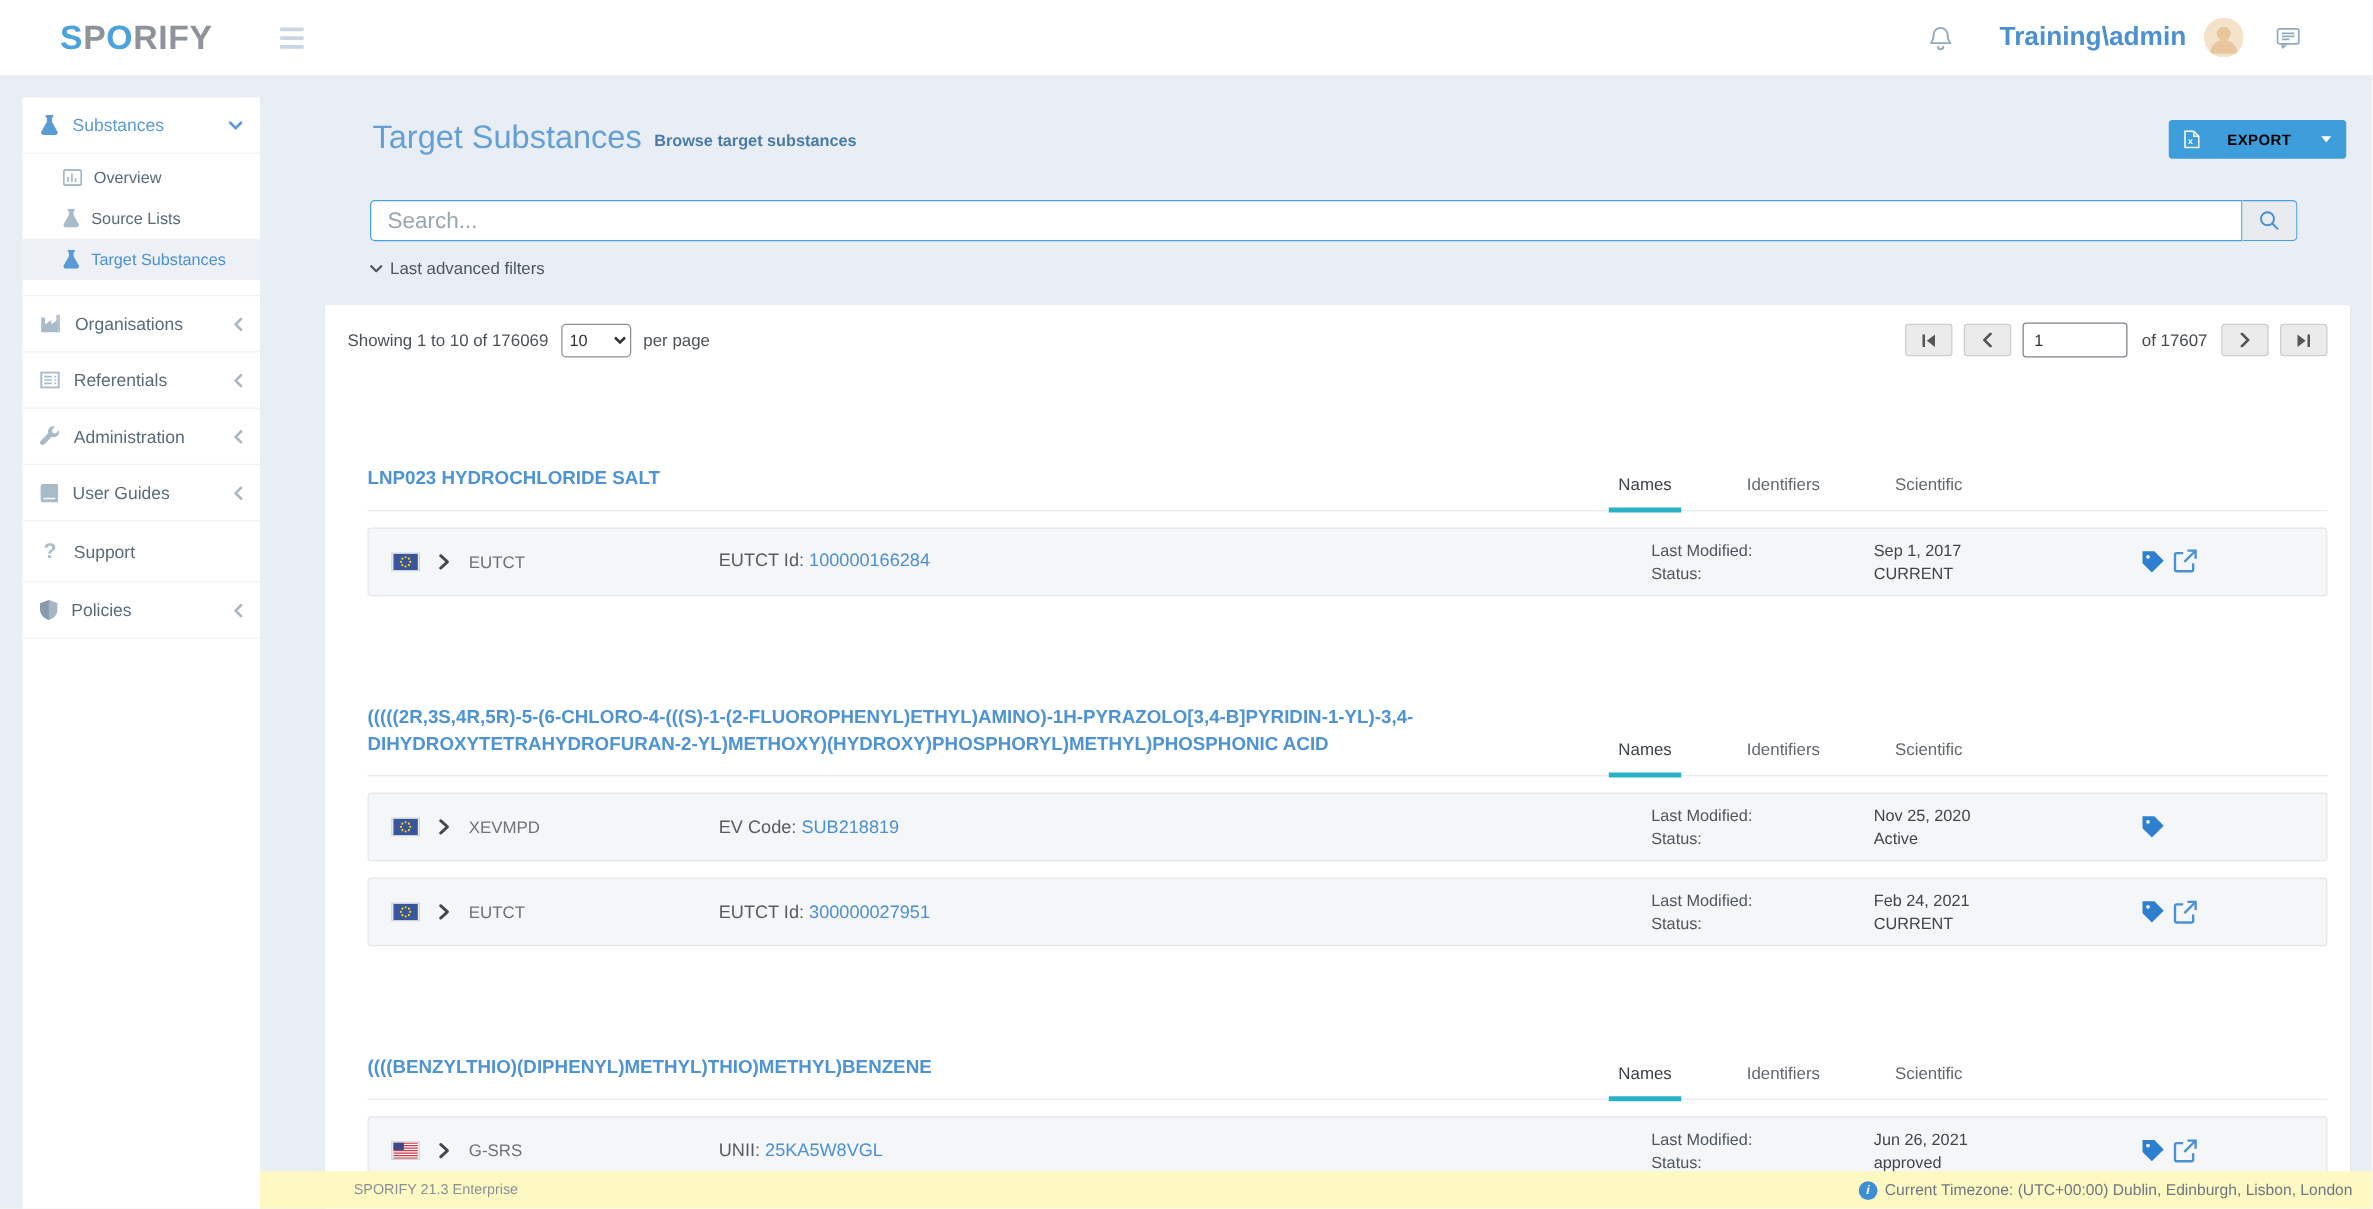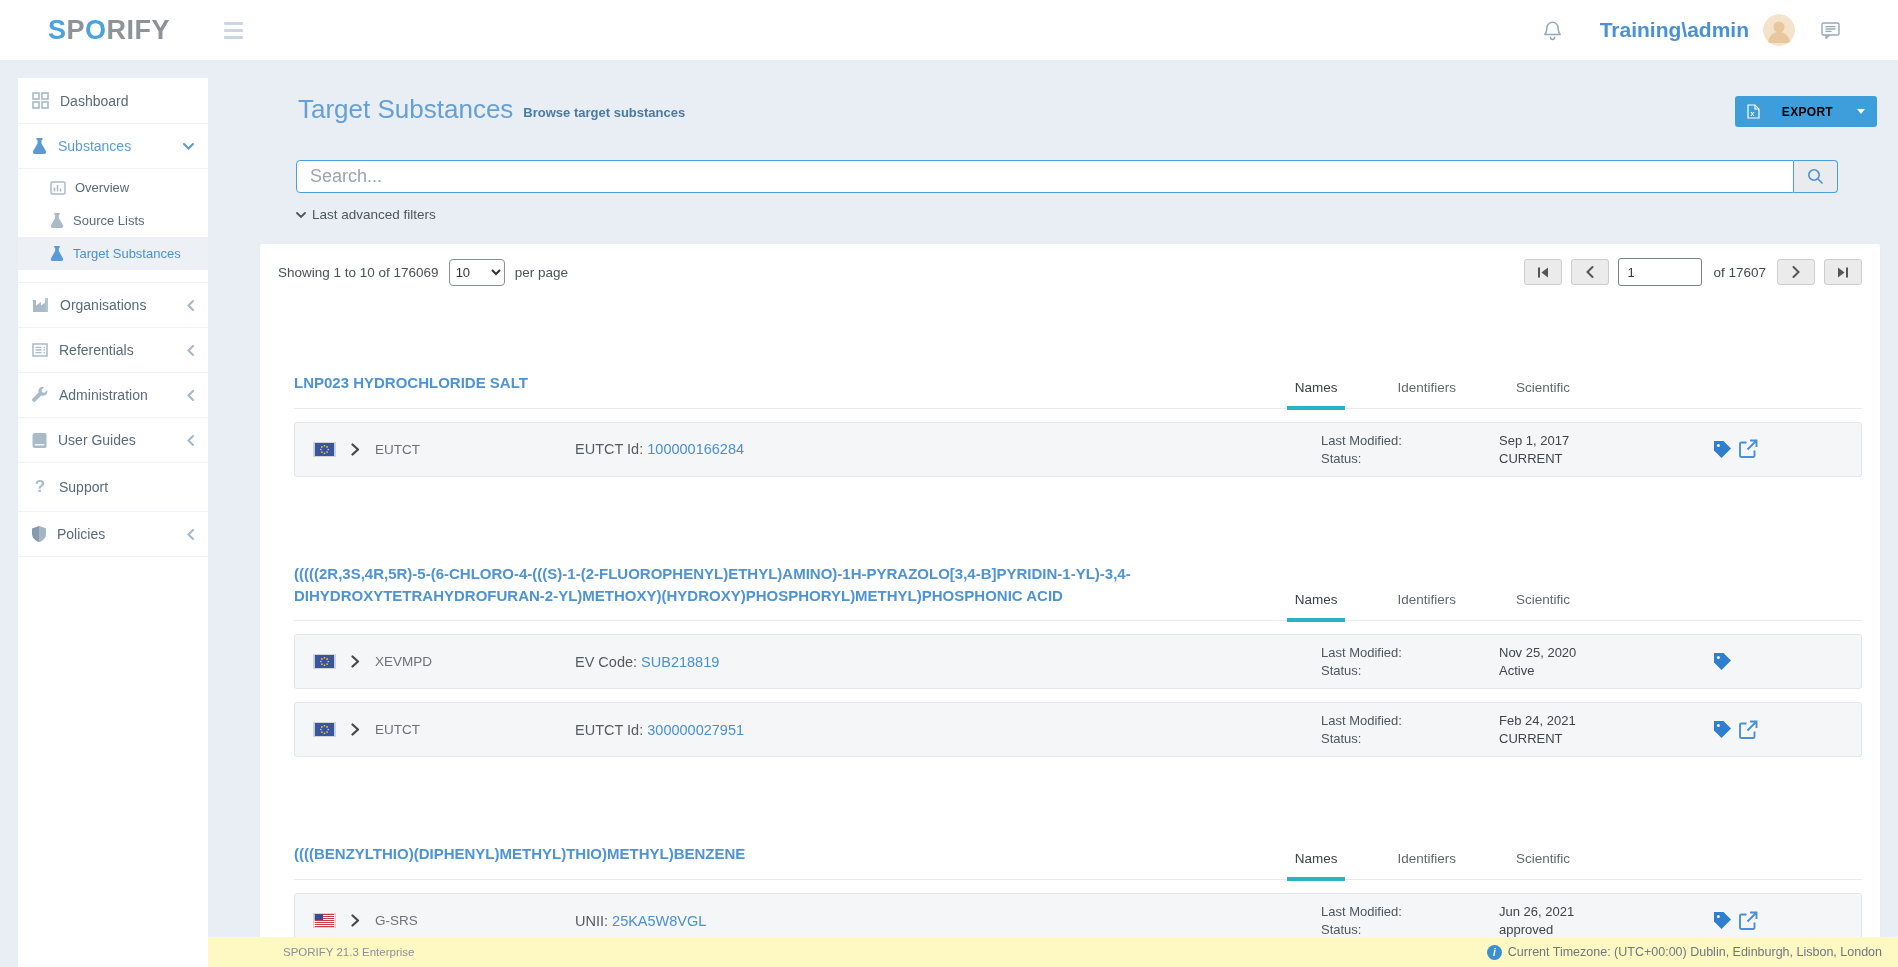--- a/index.html
+++ b/index.html
@@ -110,29 +110,20 @@
       <svg width="19" height="17" viewBox="0 0 19 17" fill="none" stroke="#93a9bd" stroke-width="1.4" stroke-linejoin="round">
           <rect x="1" y="1" width="17" height="12" rx="1.5"></rect>
           <path d="M5 13v3.2L8.6 13"></path>
           <path d="M4.5 4.6h10M4.5 7h10M4.5 9.4h6"></path>
         </svg>
     </span>
   </div>
 </div>
 
 <div class="sidebar">
-  <div class="side-item">
-    <svg width="17" height="17" viewBox="0 0 17 17" fill="none" stroke="#a9bac9" stroke-width="1.6">
-        <rect x="1" y="1" width="6" height="6"></rect>
-        <rect x="10" y="1" width="6" height="6"></rect>
-        <rect x="1" y="10" width="6" height="6"></rect>
-        <rect x="10" y="10" width="6" height="6"></rect>
-      </svg>
-    <span>Dashboard</span>
-  </div>
   <div class="side-item blue">
     <svg width="15" height="16" viewBox="0 0 15 16">
         <path fill="#5b9bd5" d="M4.5 0h6v1.7l-1 .4v3.3l4.4 7.7c.7 1.3-.2 2.9-1.7 2.9H2.8c-1.5 0-2.4-1.6-1.7-2.9L5.5 5.4V2.1l-1-.4z"></path>
       </svg>
     <span>Substances</span>
     <span class="chev">
       <svg width="11" height="7" viewBox="0 0 11 7" fill="none" stroke="#5b9bd5" stroke-width="2" stroke-linecap="round">
           <path d="M1 1l4.5 4.5L10 1"></path>
         </svg>
     </span>

